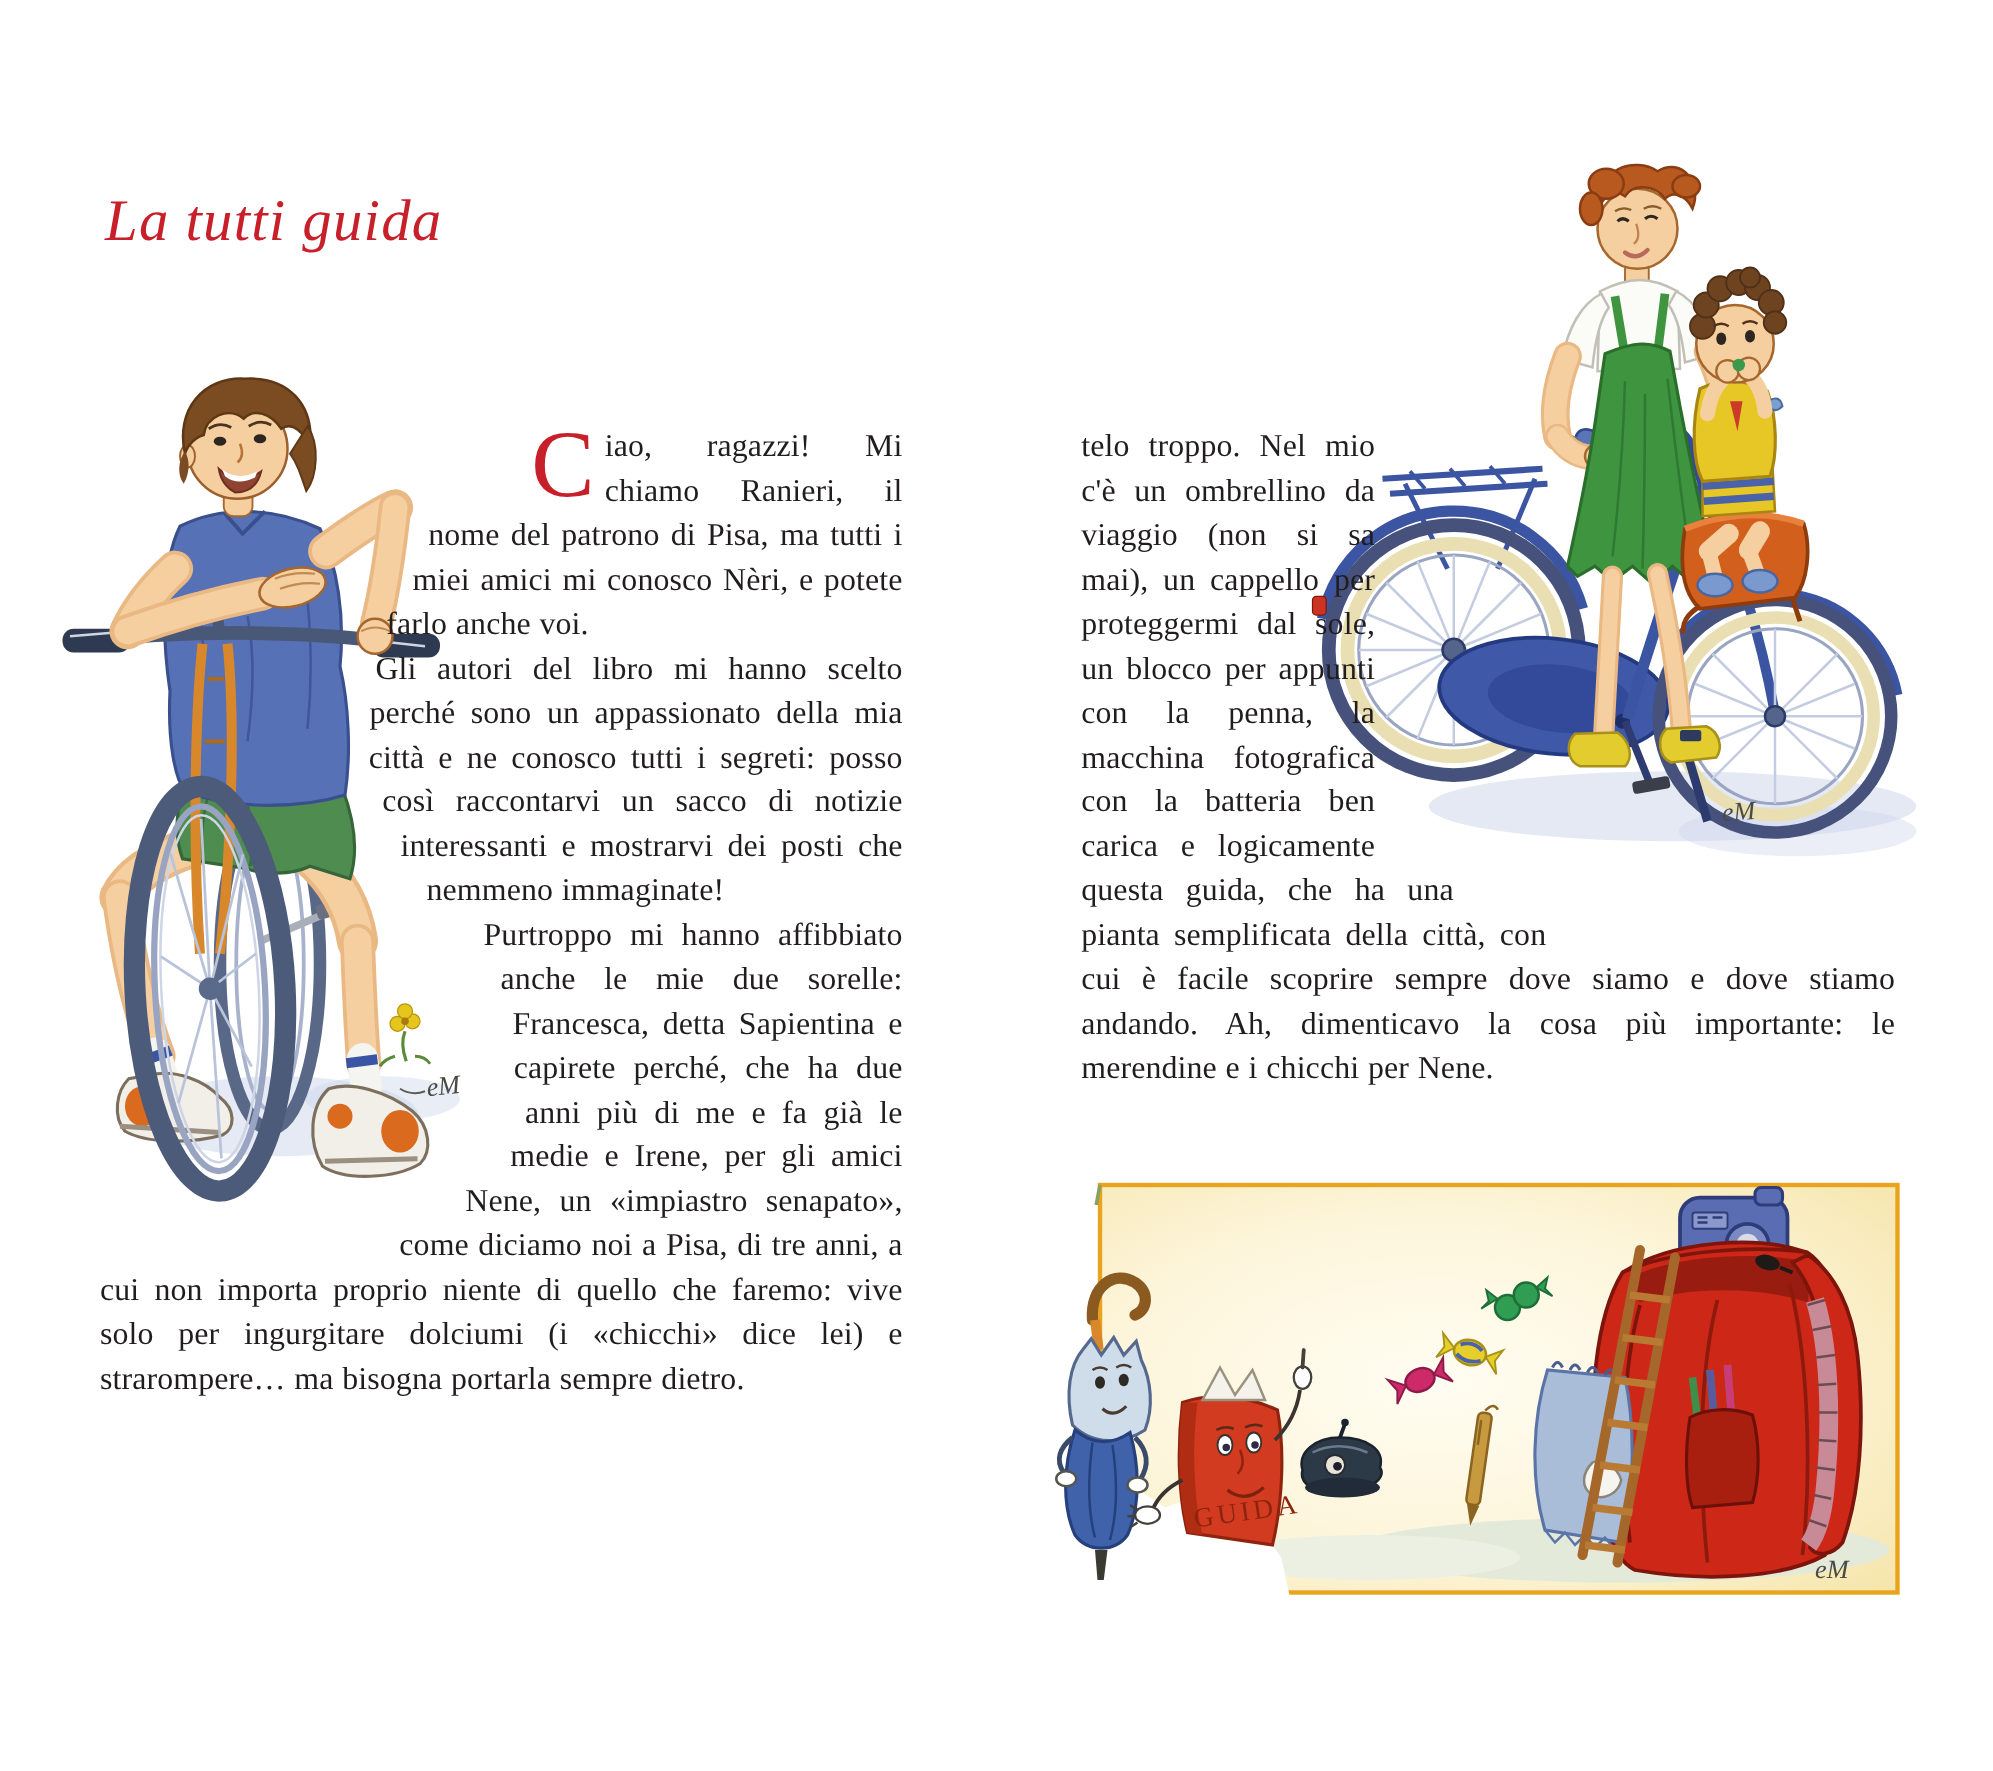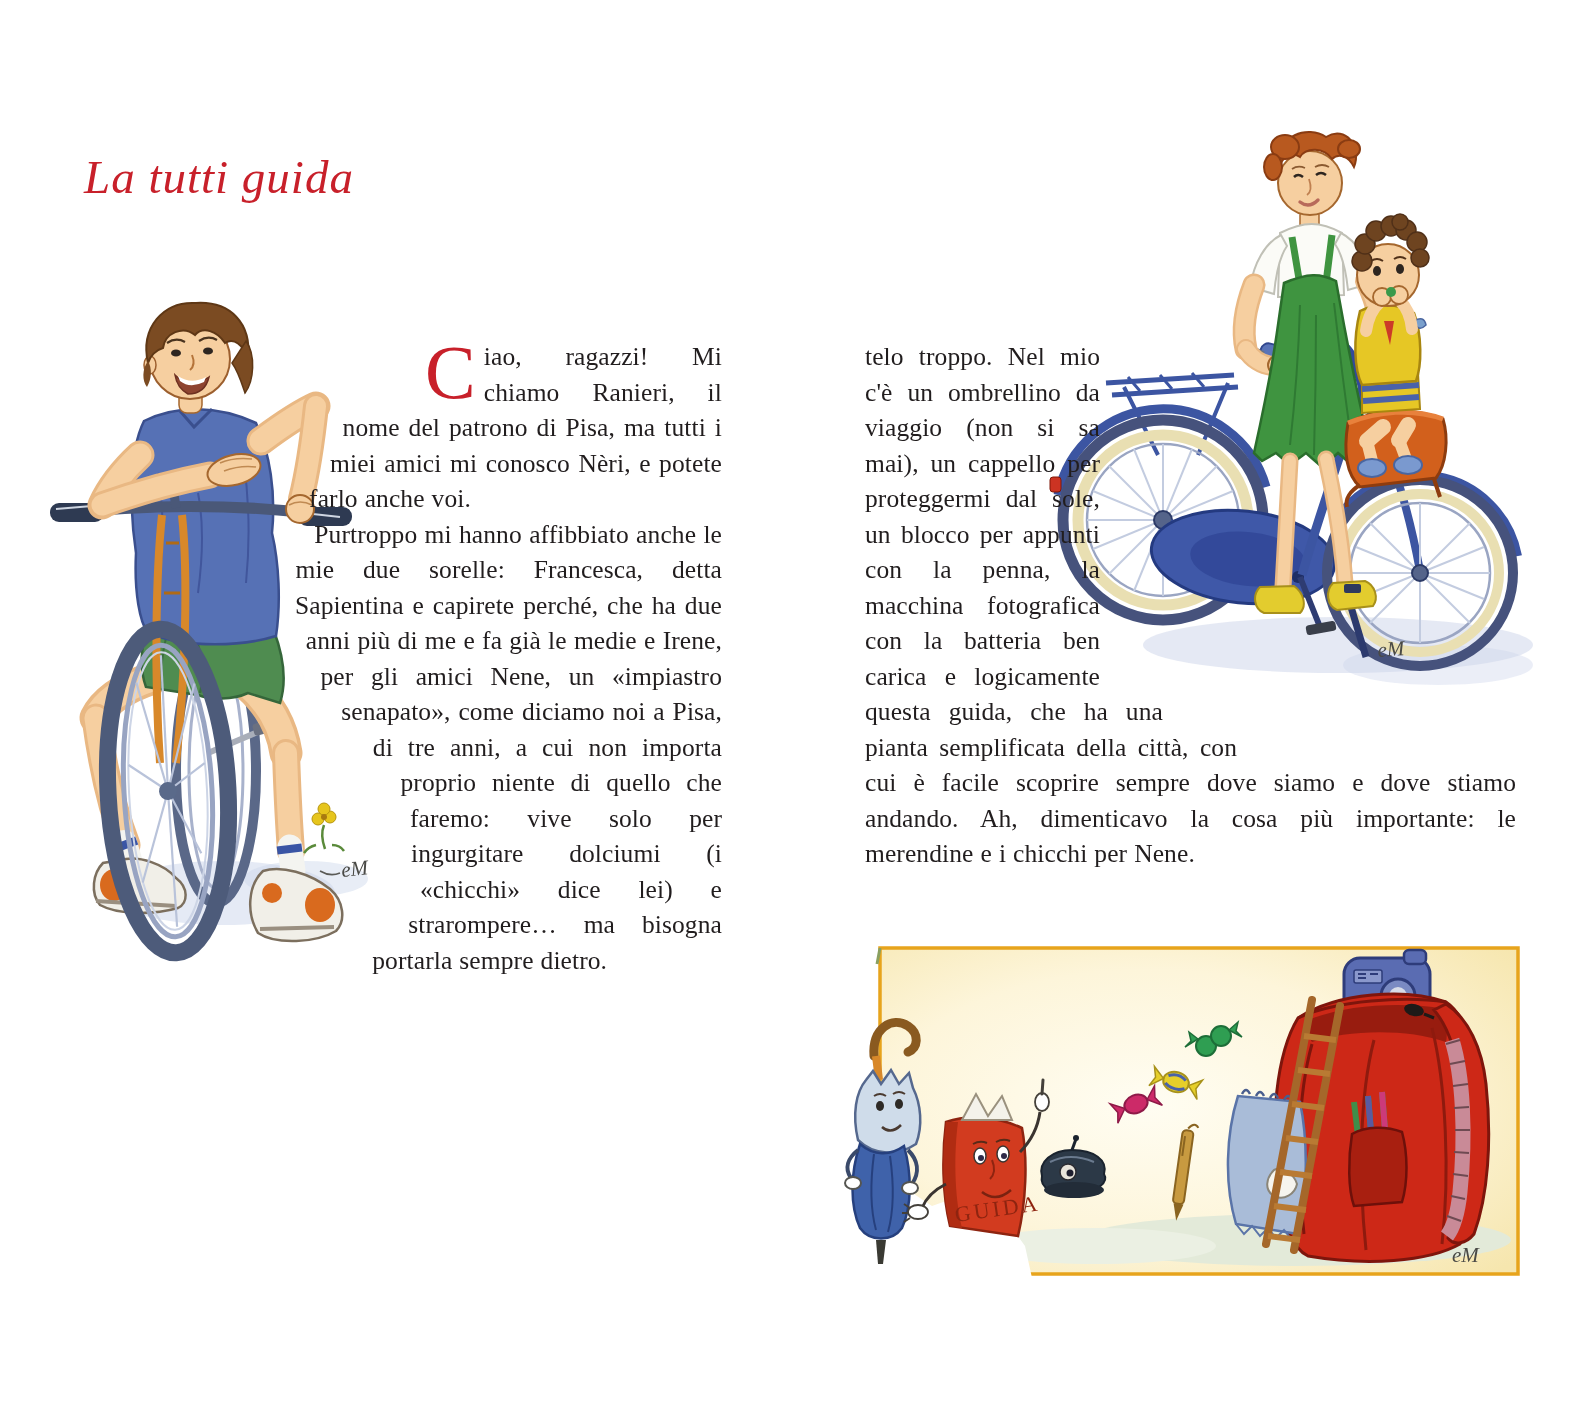--- a/index.html
+++ b/index.html
@@ -144,20 +144,21 @@
       <circle cx="276" cy="524" r="3" fill="#a87a10"></circle>
     </g>
     <path d="M272,578 q10,6 20,2" fill="none" stroke="#5a5a56" stroke-width="1.6"></path>
     <text class="sig" x="294" y="584" transform="rotate(-6 294 584)">eM</text>
   </svg>
   </div>
 
   <div class="textcol" id="left-text">
     <div class="wrap-left"></div>
     <p><span class="dropcap">C</span><span>iao, ragazzi! Mi chiamo Ranieri, il nome del patrono di Pisa, ma tutti i miei amici mi conosco Nèri, e potete farlo anche voi.</span></p>
+    <p><span>Gli autori del libro mi hanno scelto perché sono un appassionato della mia città e ne conosco tutti i segreti: posso così raccontarvi un sacco di notizie interessanti e mostrarvi dei posti che nemmeno immaginate!</span></p>
     <p class="indent"><span>Purtroppo mi hanno affibbiato anche le mie due sorelle: Francesca, detta Sapientina e capirete perché, che ha due anni più di me e fa già le medie e Irene, per gli amici Nene, un «impiastro senapato», come diciamo noi a Pisa, di tre anni, a cui non importa proprio niente di quello che faremo: vive solo per ingurgitare dolciumi (i «chicchi» dice lei) e strarompere… ma bisogna portarla sempre dietro.</span></p>
   </div>
 
   <div class="illus" id="mom-illus">
   <svg width="492" height="570" viewBox="0 0 492 570">
     <g>
       <ellipse cx="290" cy="520" rx="195" ry="28" fill="#ccd4ea" opacity="0.5"></ellipse>
       <ellipse cx="390" cy="540" rx="95" ry="20" fill="#ccd4ea" opacity="0.4"></ellipse>
     </g>
     <g stroke="#3c55a2">

